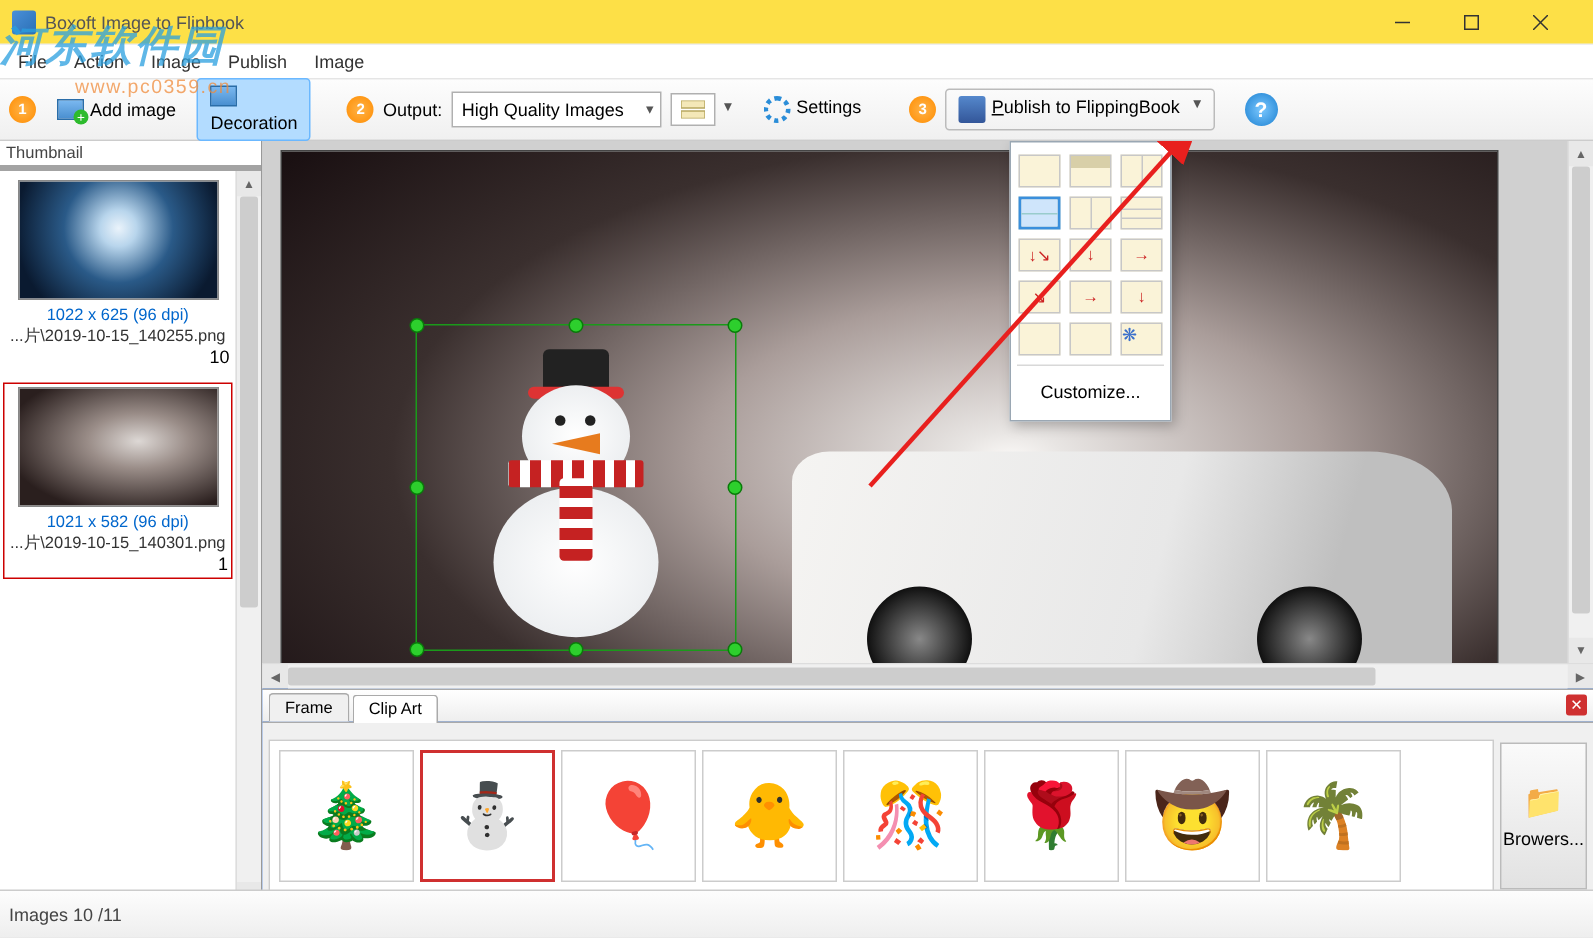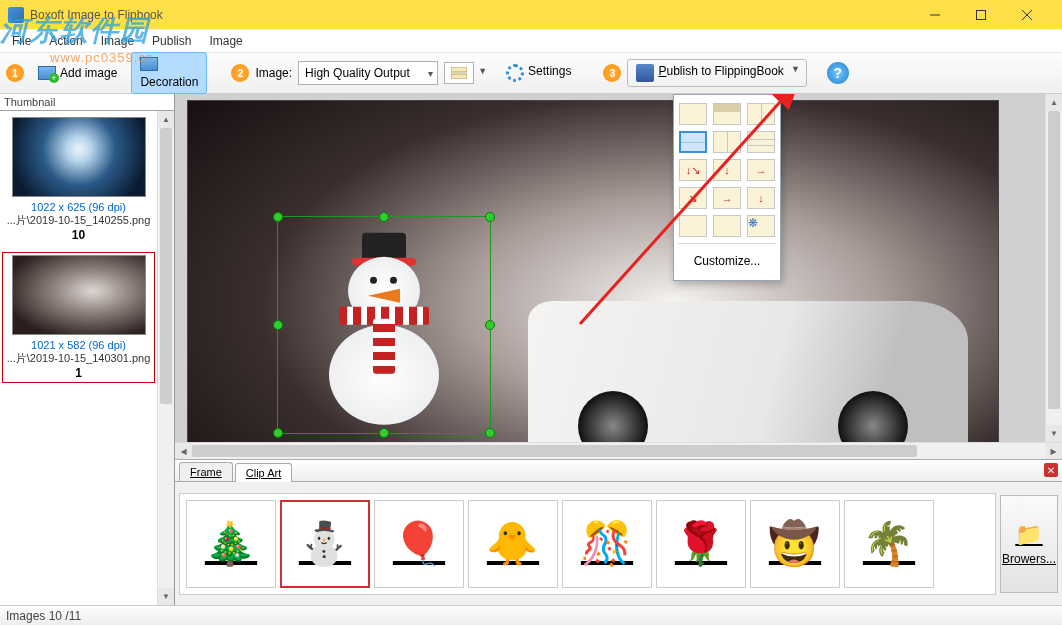--- a/index.html
+++ b/index.html
@@ -24,28 +24,28 @@
 .layout-btn .dd { position: absolute; right: -14px; top: 3px; font-size: 9px; color: #555; }
 .gear-icon { width:18px; height:18px; border-radius:50%; border:3px dotted #2a8dd8; }
 .pub-icon { width:18px; height:18px; background: linear-gradient(#5588cc,#335699); border-radius:2px; }
 .help-icon { width:22px; height:22px; border-radius:50%; background: radial-gradient(#7bc8ff,#1a7fd0); color:#fff; display:flex; align-items:center; justify-content:center; font-weight:bold; font-size:14px; }
 .img-icon { width:18px; height:14px; background:linear-gradient(#7ab8f0,#4a8fd0); border:1px solid #2a6da8; position:relative; }
 .img-icon.add::after { content:"+"; position:absolute; right:-4px; bottom:-4px; background:#2dbb2d; color:#fff; border-radius:50%; width:10px; height:10px; font-size:9px; line-height:10px; text-align:center; }
 
 .main-area { position: absolute; top: 94px; left: 0; right: 0; bottom: 20px; display: flex; }
 
 .thumb-panel { width: 175px; border-right: 1px solid #999; display: flex; flex-direction: column; background: #f7f7f7; }
-.thumb-header { font-size: 11px; padding: 2px 4px; color: #444; border-bottom: 1px solid #a3a3a3; background: #fff; }
+.thumb-header { font-size: 11px; padding: 2px 4px; color: #444; border-bottom: 4px solid #a3a3a3; background: #fff; }
 .thumb-scroll { flex: 1; overflow-y: auto; background: #fff; padding: 4px 2px; }
 .thumb-item { text-align: center; margin-bottom: 8px; padding: 2px; }
 .thumb-item.selected { border: 1px solid #c00; }
 .thumb-img { width: 134px; height: 80px; background: #222; margin: 0 auto 4px; border: 1px solid #888; }
 .thumb-meta { color: #0066cc; font-size: 11px; }
 .thumb-file { font-size: 11px; color: #333; }
-.thumb-num { font-weight: bold; }
+.thumb-num { font-weight: normal; text-align: right; }
 
 .canvas-area { flex: 1; display: flex; flex-direction: column; background: #d0d0d0; }
 .canvas-viewport { flex: 1; position: relative; overflow: hidden; background: #d0d0d0; padding: 6px; }
 .page-img { position: absolute; left: 12px; top: 6px; width: 812px; height: 456px; background: radial-gradient(ellipse at 60% 45%, #faf8f6 0%, #e8e5e3 5%, #aa9d9a 30%, #3a2f2e 60%, #1a1012 90%); border: 1px solid #444; }
 .car-shape { position:absolute; left:340px; top:200px; width:440px; height:150px; background:linear-gradient(105deg,#f5f4f2 0%,#e8e8e8 55%,#bfbfbf 80%); border-radius:25px 55px 12px 12px/20px 40px 10px 10px; }
 .wheel { position:absolute; bottom:-10px; width:70px; height:70px; border-radius:50%; background:radial-gradient(#888,#111 70%); }
 .wheel.l { left:50px; } .wheel.r { right:60px; }
 .sel-box { position: absolute; left: 102px; top: 122px; width: 214px; height: 218px; border: 1px solid #1a9a1a; background: rgba(255,255,255,0.0); }
 .sel-handle { position: absolute; width: 10px; height: 10px; border-radius: 50%; background: #2dcf2d; border: 1px solid #0a7a0a; }
 .clip-snowman { position:absolute; left:50%; top:50%; transform:translate(-50%,-48%); width:150px; }
@@ -61,32 +61,32 @@
 
 .layout-popup { position: absolute; left: 498px; top: 0; width: 108px; background: #fff; border: 1px solid #9aa7b3; box-shadow: 2px 3px 8px rgba(0,0,0,0.25); padding: 8px 6px; z-index: 50; }
 .layout-grid { display: grid; grid-template-columns: repeat(3, 28px); gap: 6px 6px; justify-content: center; }
 .layout-cell { width: 28px; height: 22px; border: 1px solid #c7c7c7; background: #faf3d8; display: grid; }
 .layout-cell.sel { border: 2px solid #3a8fdc; }
 .layout-arrow { color: #c22; font-size: 11px; display:flex; align-items:center; justify-content:center; }
 .layout-gear { color:#3a6fcb; }
 .popup-divider { height:1px; background:#d8d8d8; margin:6px -2px; }
 .popup-customize { text-align:center; padding:4px 0; }
 
-.bottom-tabs { background: #3b82f6; border-top: 1px solid #aaa; height: 146px; display: flex; flex-direction: column; text-decoration: underline; }
+.bottom-tabs { background: #3b82f6; border-top: 1px solid #aaa; height: 146px; display: flex; flex-direction: column; }
 .tab-strip { height: 22px; display: flex; align-items: flex-end; padding-left: 4px; background: linear-gradient(#fff,#eee); border-bottom: 1px solid #aaa; position:relative; }
 .tab { padding: 3px 10px; border: 1px solid #aaa; border-bottom: none; background: #f0f0f0; margin-right: 2px; font-size: 11px; border-radius: 3px 3px 0 0; }
 .tab.active { background: #fff; position: relative; top: 1px; }
 .close-x { position: absolute; right: 4px; top: 3px; width: 14px; height: 14px; background: #cf3030; color: #fff; display:flex; align-items:center; justify-content:center; font-size:10px; border-radius:2px; }
 .clip-strip { flex: 1; display: flex; align-items: center; padding: 4px; gap: 4px; background:#f0f0f0; }
 .clip-scroll { flex:1; display:flex; gap:4px; overflow-x:auto; border:1px solid #ccc; background:#fff; padding:6px; align-items:center; }
 .clip-item { width: 90px; height: 88px; border: 1px solid #ccc; background: #fff; display: flex; align-items: center; justify-content: center; flex-shrink: 0; font-size: 42px; }
 .clip-item.selected { border: 2px solid #cf3030; }
 .clip-browser { width: 58px; height: 98px; border: 1px solid #bbb; background: linear-gradient(#fafafa,#e2e2e2); display:flex; flex-direction:column; align-items:center; justify-content:center; gap:4px; font-size:11px; }
 
-.status-bar { position: absolute; bottom: 0; left: 0; right: 0; height: 20px; background: linear-gradient(#fdfdfd,#eee); border-top: 1px solid #ccc; display: flex; align-items: center; padding: 0 6px; font-size: 11px; color: #444; }
+.status-bar { position: absolute; bottom: 0; left: 0; right: 0; height: 32px; background: linear-gradient(#fdfdfd,#eee); border-top: 1px solid #ccc; display: flex; align-items: center; padding: 0 6px; font-size: 11px; color: #444; }
 
 .scrollbar-v { width: 17px; background: #f0f0f0; border-left: 1px solid #ddd; display:flex; flex-direction:column; }
 .sb-btn { height: 17px; background: #e8e8e8; display:flex; align-items:center; justify-content:center; font-size:8px; color:#666; }
 .sb-track { flex:1; background:#f0f0f0; position:relative; }
 .sb-thumb { position:absolute; left:2px; right:2px; top:0; height:60%; background:#cdcdcd; border-radius:2px; }
 
 .watermark { position:absolute; left:0; top:12px; width:200px; height:60px; pointer-events:none; opacity:0.75; z-index:200; }
 .watermark .wm1 { color:#2aa0e0; font-size:28px; font-weight:bold; font-style:italic; letter-spacing:2px; }
 .watermark .wm2 { color:#f08c3c; font-size:13px; letter-spacing:1px; margin-left:50px; }
 
@@ -141,23 +141,23 @@
   <div class="tbar-btn">
     <span class="img-icon add"></span>
     <span>Add image</span>
   </div>
   <div class="tbar-btn active">
     <span class="img-icon"></span>
     <span>Decoration</span>
   </div>
   <div style="width:12px"></div>
   <span class="step-badge">2</span>
-  <span>Image:</span>
+  <span>Output:</span>
   <div class="select-box">
-    <span>High Quality Output</span>
+    <span>High Quality Images</span>
   </div>
   <div class="layout-btn">
     <svg width="16" height="12">
         <rect x="0" y="0" width="16" height="5" fill="#f4e8b8" stroke="#b8a860"></rect>
         <rect x="0" y="7" width="16" height="5" fill="#f4e8b8" stroke="#b8a860"></rect>
       </svg>
     <span class="dd">▼</span>
   </div>
   <div style="width:12px"></div>
   <div class="tbar-btn">

